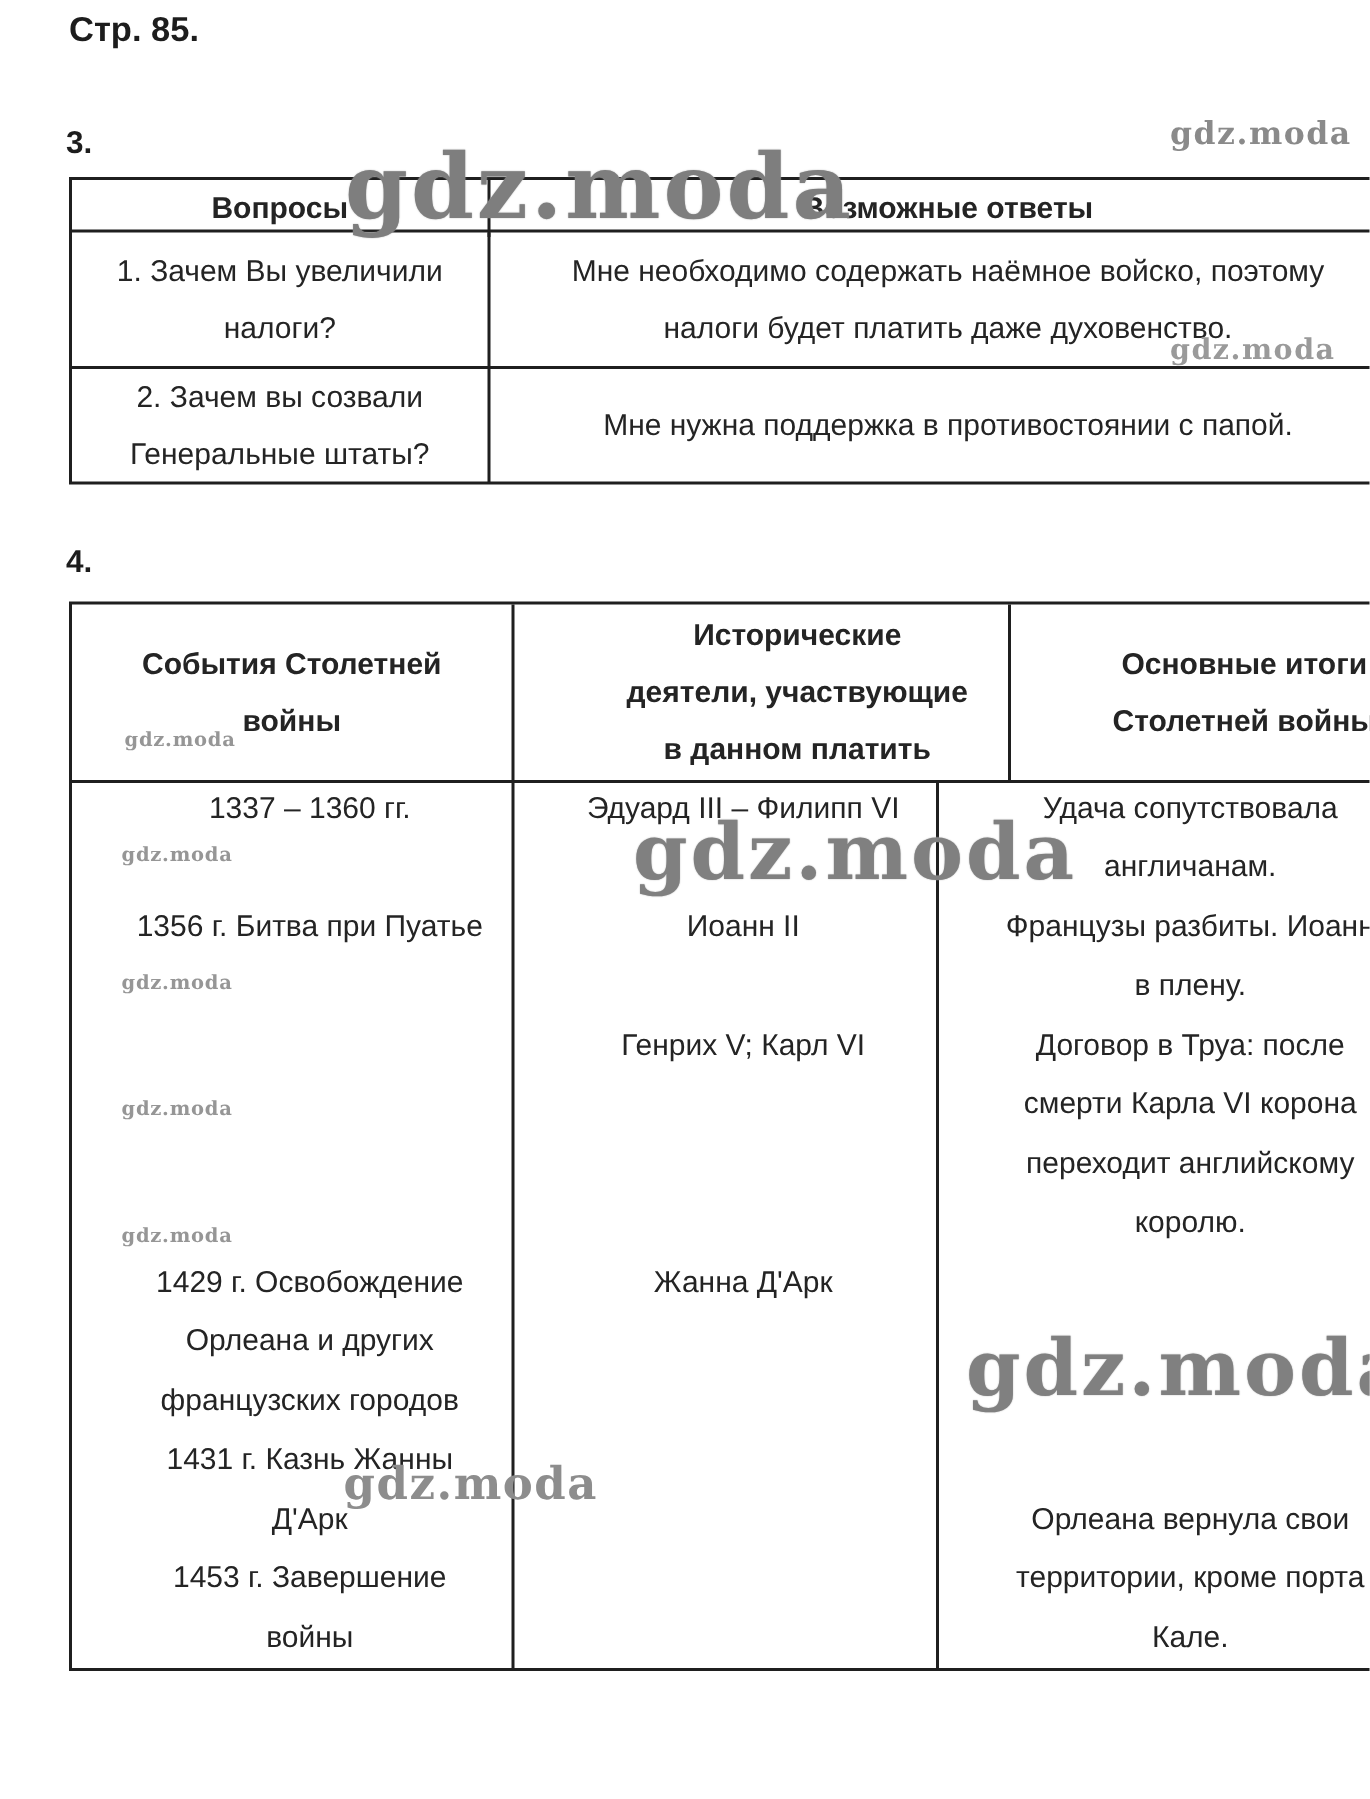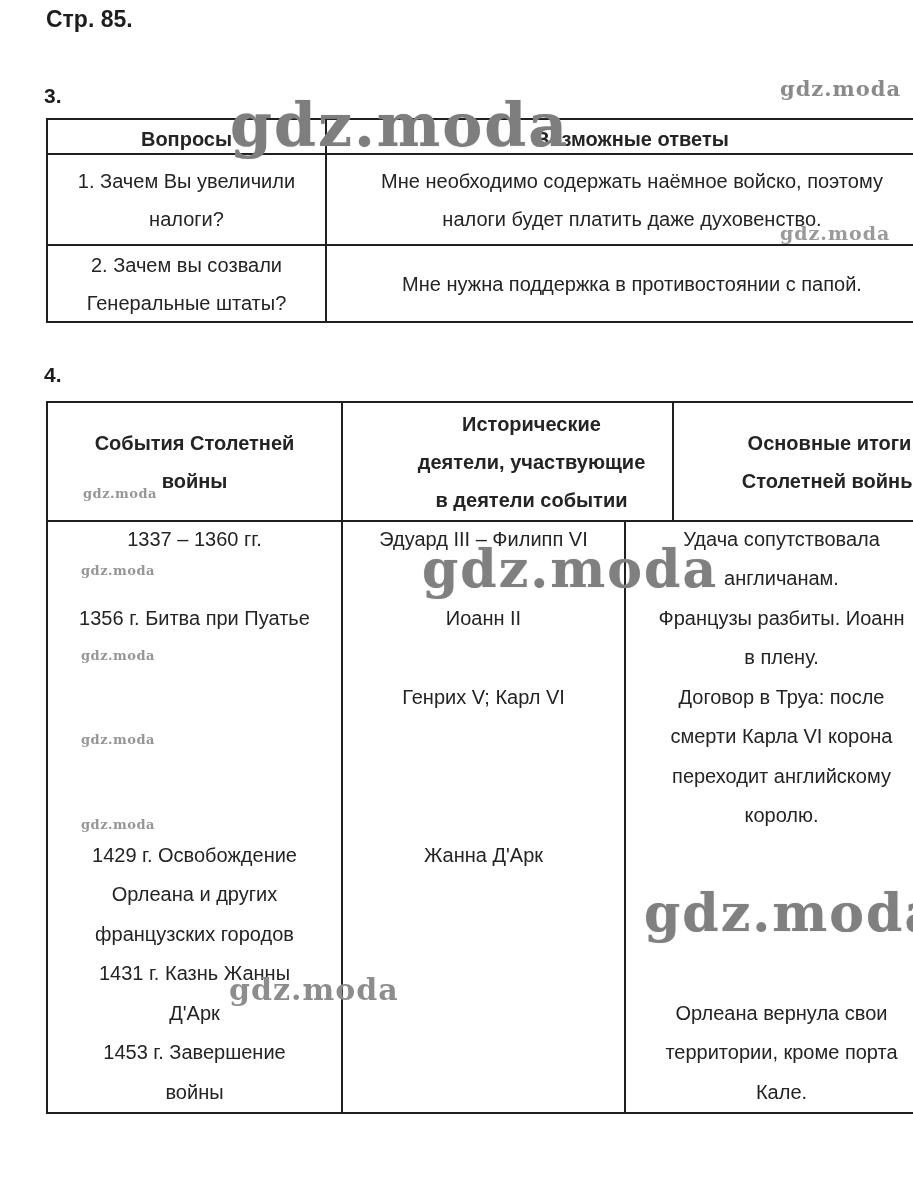--- a/index.html
+++ b/index.html
@@ -58,21 +58,21 @@
   .t2-hcell {
     position:relative;
     display:flex; flex-direction:column; justify-content:center; align-items:center;
     text-align:center; font-size:20px; font-weight:bold; line-height:38px; box-sizing:border-box;
   }
   .t2-body { display:grid; grid-template-columns:295px 283px 1fr; height:590px; }
   .t2-col { position:relative; box-sizing:border-box; }
   .t2-col.b, .t2-hcell.b { border-right:2px solid #1f1f1f; }
   .t2-line {
     position:absolute; left:0; width:100%;
-    text-align:center; font-size:20px; line-height:24px; white-space:nowrap;
+    text-align:center; font-size:20px; line-height:24px; white-space:nowrap;padding-left:12px;
   }
   .wm-in { position:absolute; }
 </style>
 </head>
 <body>
 
 <div class="page">
 
   <div class="page-title">Стр. 85.</div>
   <div class="wm wm-top">gdz.moda</div>
@@ -113,21 +113,21 @@
   <div class="table2">
     <div class="t2-header">
       <div class="t2-hcell b">
         <span>События Столетней</span>
         <span>войны</span>
         <span class="wm wm-small wm-in" style="left:35px; top:72px;">gdz.moda</span>
       </div>
       <div class="t2-hcell b">
         <span>Исторические</span>
         <span>деятели, участвующие</span>
-        <span>в деятели событии</span>
+        <span>в данном платить</span>
       </div>
       <div class="t2-hcell">
         <span>Основные итоги</span>
         <span>Столетней войны</span>
       </div>
     </div>
     <div class="t2-body">
       <div class="t2-col b">
         <span class="t2-line" style="top:5px">1337 – 1360 гг.</span>
         <span class="wm wm-small wm-in" style="left:33px; top:41px;">gdz.moda</span>

